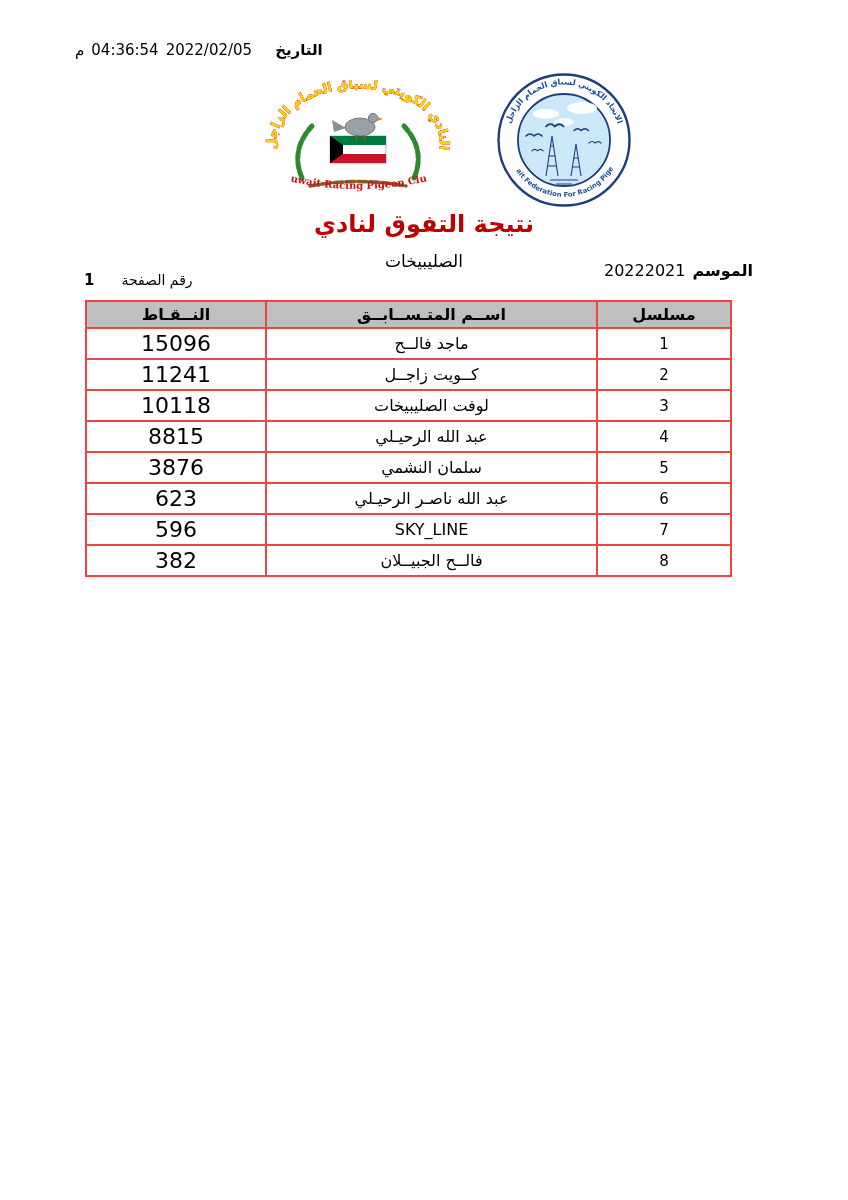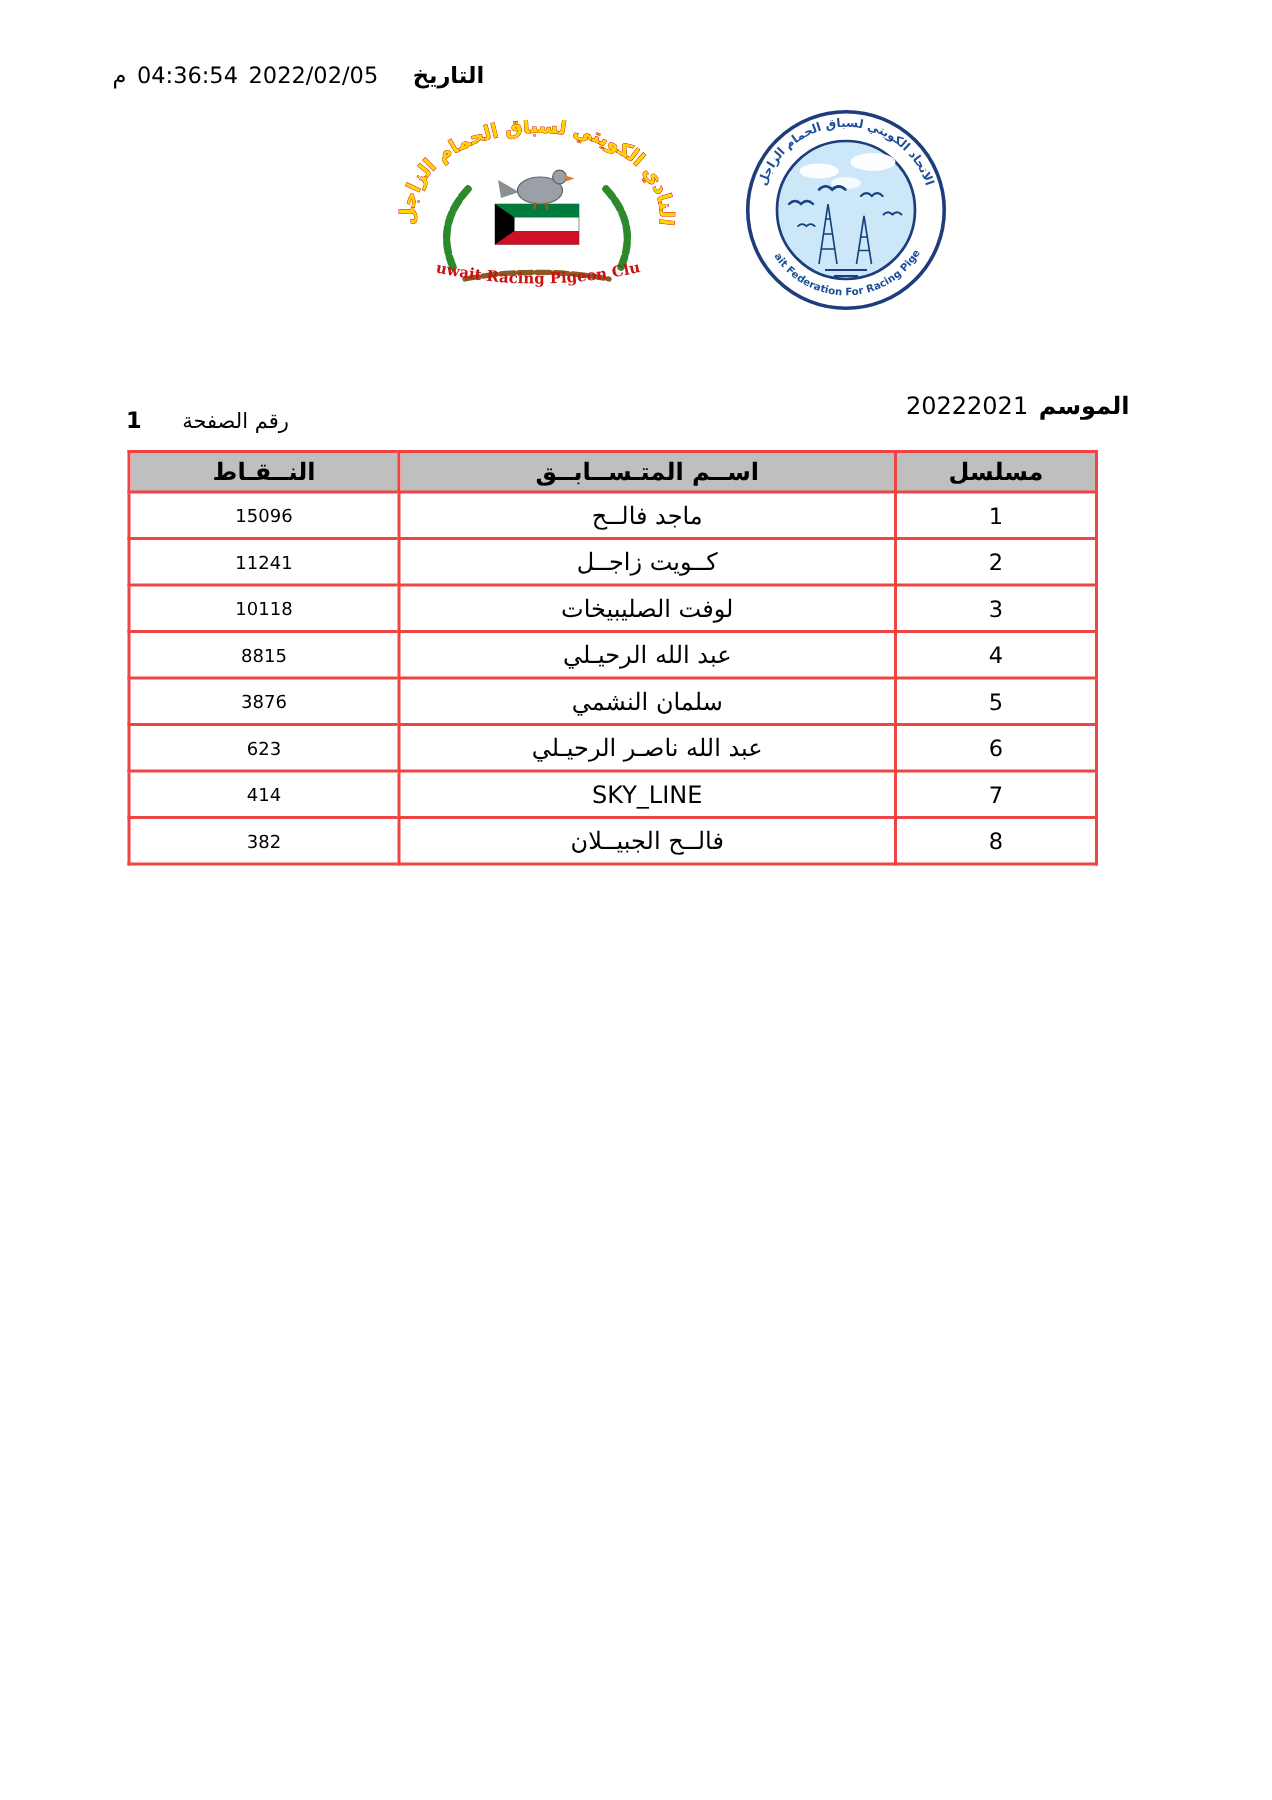--- a/index.html
+++ b/index.html
@@ -35,21 +35,21 @@
   .pageinfo .num{font-weight:bold;font-size:15px;}
   .pageinfo .plabel{font-weight:normal;text-align:center;}
 
   
   table.results{position:absolute;top:300px;left:85px;width:645px;border-collapse:collapse;table-layout:fixed;direction:rtl;}
   .results th,.results td{border:2px solid #ef4444;text-align:center;vertical-align:middle;padding:0;overflow:hidden;}
   .results th{background:#bfbfbf;height:25px;font-size:16px;font-weight:bold;}
   .results td{height:29px;background:#fff;}
   .results td.serial{font-size:15px;}
   .results td.name{font-size:16px;}
-  .results td.pts{font-size:12px;direction:ltr;margin-top:28px;}
+  .results td.pts{font-size:22px;direction:ltr;margin-top:28px;}
 </style>
 </head>
 <body>
 
 <div id="page">
 
   <div class="dateline">
     <span>م</span>
     <span>04:36:54</span>
     <span>2022/02/05</span>
@@ -113,20 +113,22 @@
         <path d="M 0 4 Q 4 0 8 4 Q 12 0 16 4"></path>
       </g>
     <g class="bird" transform="translate(36,76) scale(0.7)">
         <path d="M 0 4 Q 4 0 8 4 Q 12 0 16 4"></path>
       </g>
     <path d="M 54 108 H 82 M 60 112 H 76" stroke="#1d3d7b" stroke-width="1.2"></path>
     <text class="fed-arc-ar"><textPath href="#fedTop" startOffset="50%">الاتحاد الكويتي لسباق الحمام الزاجل</textPath></text>
     <text class="fed-arc-en"><textPath href="#fedBottom" startOffset="50%">Kuwait Federation For Racing Pigeons</textPath></text>
   </svg>
 
+  <div class="title">نتيجة التفوق لنادي</div>
+  <div class="club">الصليبيخات</div>
 
   <div class="season">
     <span>20222021</span>
     <span class="slabel">الموسم</span>
   </div>
   <div class="pageinfo">
     <span class="num">1</span>
     <span class="plabel">رقم الصفحة</span>
   </div>
 
@@ -170,21 +172,21 @@
         <td class="pts">3876</td>
       </tr>
       <tr>
         <td class="serial">6</td>
         <td class="name">عبد الله ناصـر الرحيـلي</td>
         <td class="pts">623</td>
       </tr>
       <tr>
         <td class="serial">7</td>
         <td class="name">SKY_LINE</td>
-        <td class="pts">414</td>
+        <td class="pts">596</td>
       </tr>
       <tr>
         <td class="serial">8</td>
         <td class="name">فالــح الجبيــلان</td>
         <td class="pts">382</td>
       </tr>
     </tbody>
   </table>
 
 </div>

